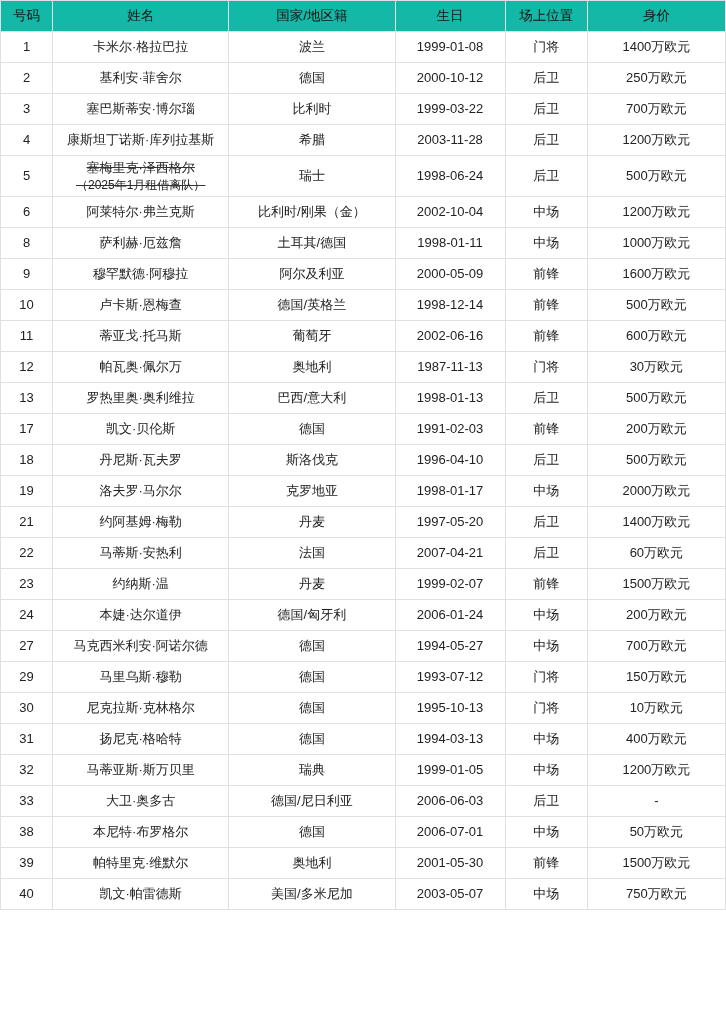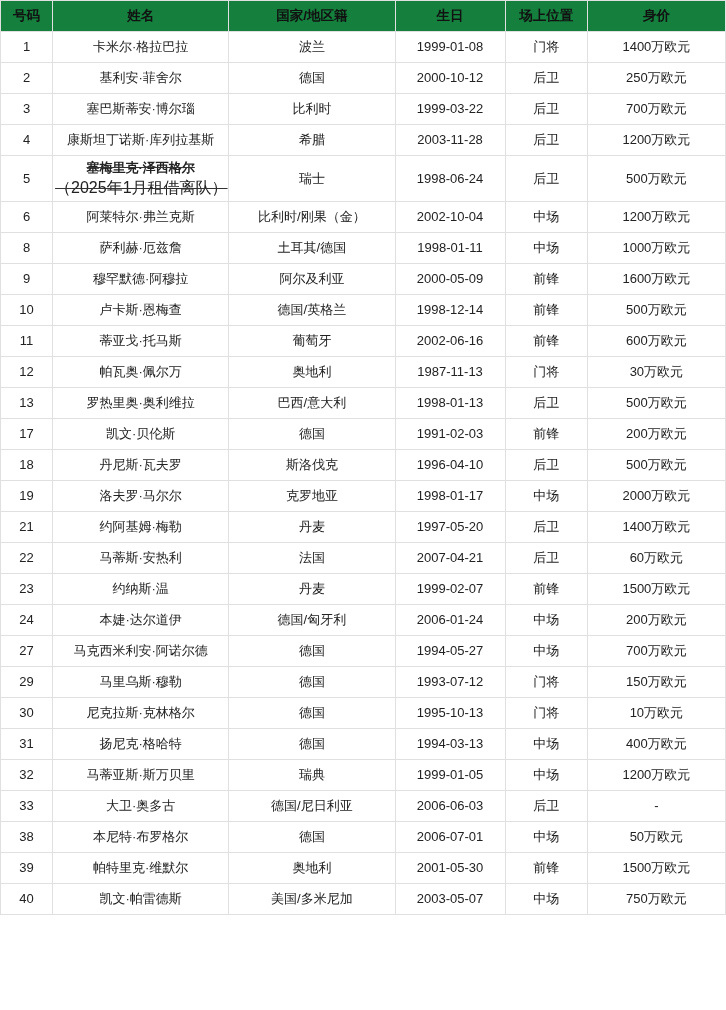--- a/index.html
+++ b/index.html
@@ -22,22 +22,22 @@
   }
   .roster-table th,
   .roster-table td {
     border: 1px solid #e0e0e0;
     text-align: center;
     vertical-align: middle;
     padding: 0 2px;
     line-height: 1.35;
   }
   .roster-table thead th {
-    background: #15803d;
-    font-weight: bold;
+    background: #14b8a6;
+    font-weight: normal;
     height: 30px;
     font-size: 13.5px;
     color: #111;
   }
   .roster-table tbody td {
     height: 30px;
     background: #ffffff;
     color: #222;
   }
   col.c-num    { width: 52px; }
@@ -47,27 +47,26 @@
   col.c-pos    { width: 82px; }
   col.c-value  { width: 138px; }
 
   td.strike {
     padding: 3px 2px;
   }
   .strike-line {
     text-decoration: line-through;
     text-decoration-color: #333;
     display: block;
-    font-weight: bold;
   }
   .strike-sub {
     text-decoration: line-through;
     text-decoration-color: #333;
     display: block;
-    font-size: 16px;
+    font-size: 12px;
     white-space: nowrap;
   }
 </style>
 </head>
 <body>
 
 <table class="roster-table">
   <colgroup>
     <col class="c-num">
       <col class="c-name">

